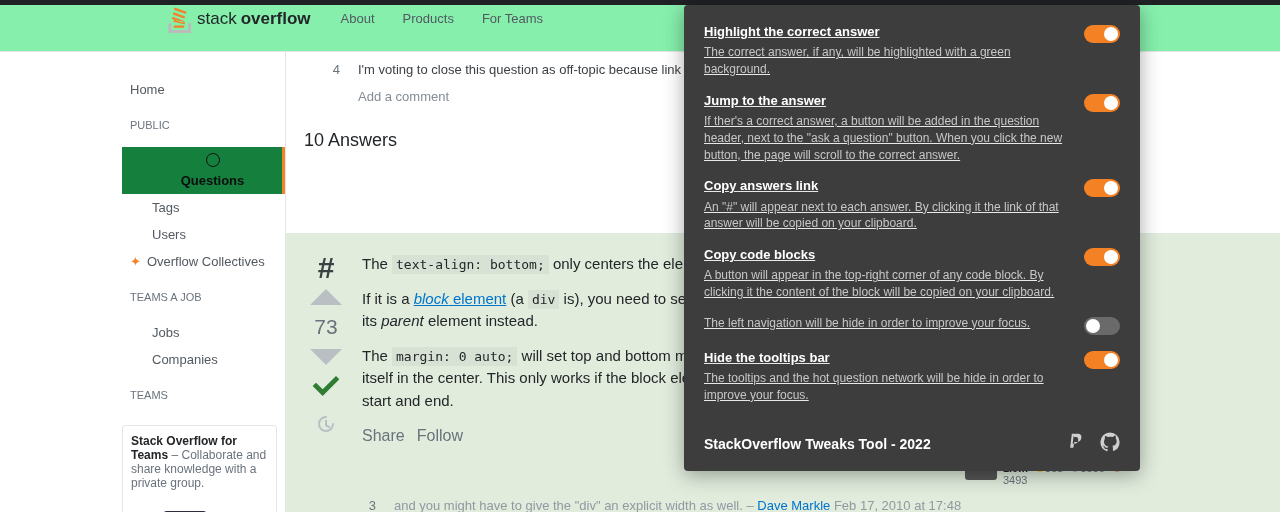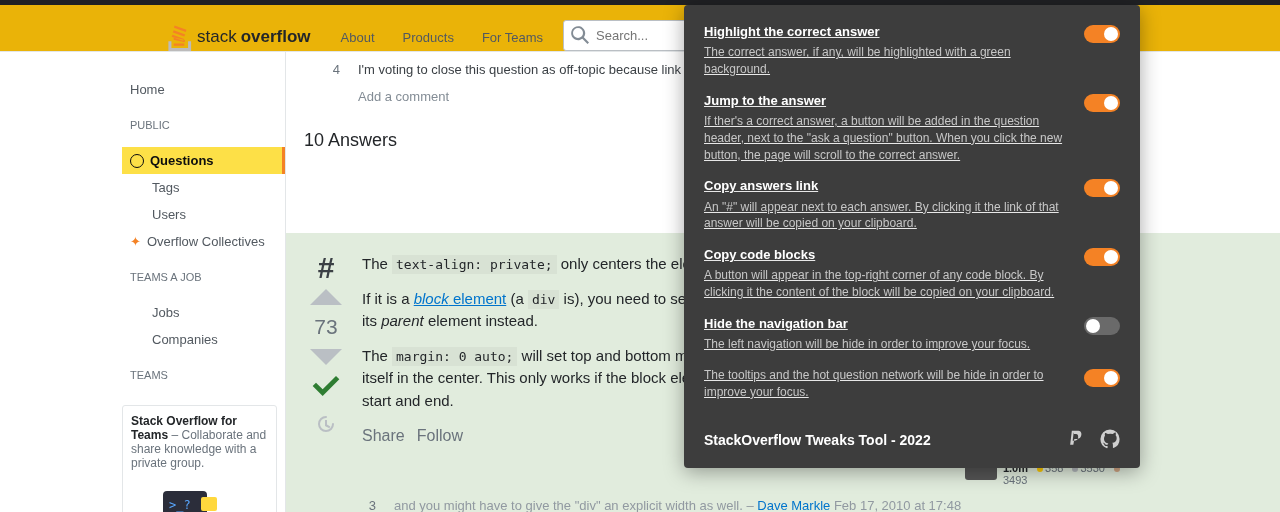--- a/index.html
+++ b/index.html
@@ -1,34 +1,34 @@
 <!DOCTYPE html>
 <html><head>
 <meta charset="utf-8">
 <style>
   * { box-sizing: border-box; margin: 0; padding: 0; }
   body { font-family: -apple-system, BlinkMacSystemFont, "Segoe UI", Arial, sans-serif; font-size: 13px; color: #232629; background: #fff; width: 1280px; height: 512px; overflow: hidden; position: relative; }
   .browser-top { height: 5px; background: #202124; }
-  .so-header { height: 47px; border-bottom: 1px solid #e3e6e8; display: flex; align-items: flex-end; padding: 0 0 0 168px; background: #eab308; }
+  .so-header { height: 47px; border-bottom: 1px solid #e3e6e8; display: flex; align-items: flex-start; padding: 0 0 0 168px; background: #86efac; }
   .so-logo { display: flex; align-items: center; gap: 4px; font-size: 17px; margin-right: 18px; }
   .so-logo-icon { width: 25px; height: 28px; position: relative; }
   .so-logo-icon svg { width: 100%; height: 100%; }
   .so-logo b { font-weight: 700; }
   .nav-links { display: flex; gap: 4px; }
   .nav-link { padding: 6px 12px; color: #525960; font-size: 13px; }
   .search-wrap { flex: 1; max-width: 200px; margin-left: 8px; position: relative; }
   .search-input { width: 100%; padding: 7px 9px 7px 32px; border: 1px solid #babfc4; border-radius: 3px; font-size: 13px; background: #fff; }
   .search-icon { position: absolute; left: 8px; top: 6px; color: #838c95; }
   .page-body { display: flex; height: calc(100% - 52px); }
   .left-col { width: 164px; min-width: 164px; margin-left: 122px; border-right: 1px solid #e3e6e8; padding-top: 24px; font-size: 13px; color: #525960; }
   .left-col .item { padding: 6px 4px 6px 8px; }
   .left-col .item.home { padding-left: 8px; }
   .left-col .section-label { font-size: 11px; color: #6a737c; padding: 16px 0 16px 8px; display:flex; align-items:center; justify-content:space-between; padding-right:12px;}
   .left-col .item.indent { padding-left: 30px; }
-  .left-col .item.active { background: #fde047; font-weight: 700; color: #0c0d0e; border-right: 3px solid #f48225; display:flex; align-items:center; gap:6px; padding-left:8px;}
+  .left-col .item.active { background: #15803d; font-weight: 700; color: #0c0d0e; border-right: 3px solid #f48225; display:flex; align-items:center; gap:6px; padding-left:25px;flex-direction:column;}
   .left-col .collectives-row { display:flex; align-items:center; gap:6px; padding:6px 4px 6px 8px; color:#525960;}
   .teams-box { margin: 8px 8px 0 0; padding: 8px 8px 12px 8px; font-size: 12px; color: #6a737c; border:1px solid #e3e6e8; border-radius:3px; }
   .teams-box b { color: #232629; }
   .teams-illust { margin-top:10px; height:90px; display:flex; align-items:center; justify-content:center; }
   .main-col { flex:1; padding: 6px 0 0 0; overflow:hidden; }
   .comment-row { display:flex; padding: 4px 0 4px 40px; font-size:13px; color:#3b4045; align-items:flex-start; gap:18px;}
   .comment-row .num { width: 14px; text-align:right; color:#6a737c; font-size:13px;}
   .add-comment { padding: 8px 0 0 72px; font-size:13px; color:#838c95; }
   .answers-header { padding: 26px 0 12px 18px; font-size: 18px; }
   .accepted-answer { background: #e1ecdd; margin-top: 70px; padding: 20px 20px 20px 20px; display:flex; gap: 16px; font-size:15px; line-height:1.5; color:#232629;}
@@ -86,28 +86,20 @@
         </svg>
     </span>
     <span>stack</span>
       <b>overflow</b>
   </div>
   <div class="nav-links">
     <span class="nav-link">About</span>
     <span class="nav-link">Products</span>
     <span class="nav-link">For Teams</span>
   </div>
-  <div class="search-wrap">
-    <span class="search-icon">
-      <svg width="18" height="18" viewBox="0 0 18 18">
-          <path fill="currentColor" d="m18 16.5-5.14-5.18A7 7 0 1 0 11.32 12.87L16.5 18l1.5-1.5ZM2 7a5 5 0 1 1 10 0A5 5 0 0 1 2 7Z"></path>
-        </svg>
-    </span>
-    <input class="search-input" placeholder="Search..." style="">
-  </div>
 </div>
 
 <div class="page-body">
   <div class="left-col">
     <div class="item home">Home</div>
     <div class="section-label">PUBLIC</div>
     <div class="item active">
       <span class="globe-ic"></span>
       <span>Questions</span>
     </div>
@@ -163,21 +155,21 @@
         </span>
         <span class="history">
           <svg width="18" height="18" viewBox="0 0 18 18">
               <path fill="#babfc4" d="M9 1a8 8 0 1 0 8 8 1 1 0 0 0-2 0 6 6 0 1 1-6-6 1 1 0 0 0 0-2Zm1 4v4.6l3.3 1.9-1 1.7L8 11V5Z"></path>
             </svg>
         </span>
       </div>
       <div class="answer-body">
         <div class="para">
           <span>The </span>
-          <code>text-align: private;</code>
+          <code>text-align: bottom;</code>
           <span> only centers the element's </span>
           <b>inline cont</b>
         </div>
         <div class="para">
           <span>If it is a </span>
           <a href="#"><i>block</i><span> element</span></a>
           <span> (a </span>
           <code>div</code>
           <span> is), you need to set </span>
           <code>margin: 0 auto</code>
@@ -258,29 +250,29 @@
         <div class="txt">
           <div class="title">Copy code blocks</div>
           <div class="desc">A button will appear in the top-right corner of any code block. By clicking it the content of the block will be copied on your clipboard.</div>
         </div>
         <div class="toggle on">
           <div class="knob"></div>
         </div>
       </div>
       <div class="opt">
         <div class="txt">
-          <div class="title">Hide the navigation bar</div>
           <div class="desc">The left navigation will be hide in order to improve your focus.</div>
         </div>
         <div class="toggle off">
           <div class="knob"></div>
         </div>
       </div>
       <div class="opt">
         <div class="txt">
+          <div class="title">Hide the tooltips bar</div>
           <div class="desc">The tooltips and the hot question network will be hide in order to improve your focus.</div>
         </div>
         <div class="toggle on">
           <div class="knob"></div>
         </div>
       </div>
     </div>
   <div class="ext-footer">
     <span class="name">StackOverflow Tweaks Tool - 2022</span>
     <span class="icons">

